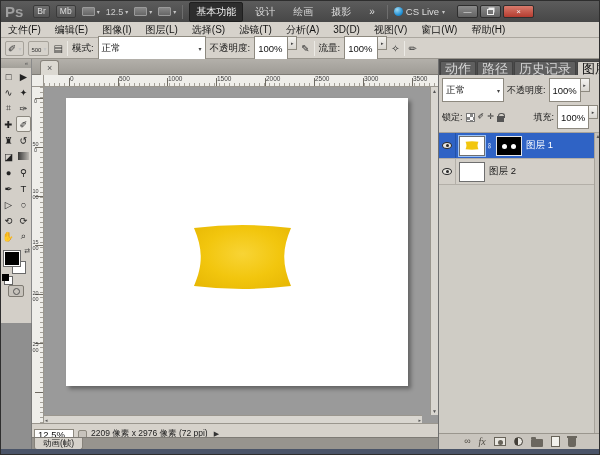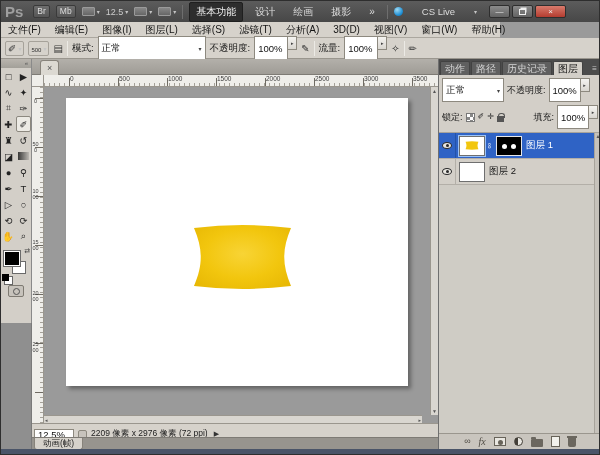--- a/index.html
+++ b/index.html
@@ -11,29 +11,29 @@
   
   #titlebar { left:0; top:0; width:600px; height:21px; background:linear-gradient(#5c5c5c,#474747); display:flex; align-items:center; gap:6px; padding:0 4px; }
   #ps-logo { color:#9f9f9f; font-weight:bold; font-size:15px; letter-spacing:0; margin-right:4px; }
   .tbtn { font-size:8.5px; color:#ddd; background:linear-gradient(#6f6f6f,#565656); border:1px solid #3a3a3a; border-radius:2px; padding:1px 3px; line-height:1; }
   .ddgroup { display:flex; align-items:center; gap:2px; color:#ccc; font-size:9px; }
   .miniicon { width:13px; height:9px; border:1px solid #9a9a9a; background:linear-gradient(#888,#666); border-radius:1px; }
   .caret { font-size:6px; color:#c5c5c5; }
   #titlebar .sep { width:1px; height:14px; background:#3c3c3c; border-right:1px solid #6e6e6e; }
   .ws { color:#dcdcdc; font-size:10px; padding:2px 6px; white-space:nowrap; }
   .ws.active { background:#2d2d2d; border:1px solid #1f1f1f; border-radius:2px; color:#eee; }
-  #cslive { display:flex; align-items:center; gap:19px; color:#ddd; font-size:9.5px; }
+  #cslive { display:flex; align-items:center; gap:3px; color:#ddd; font-size:9.5px; }
   #cslive .dot { width:9px; height:9px; border-radius:50%; background:radial-gradient(circle at 35% 30%, #9fd9f2, #1e8fd5 65%, #0c5e96); }
   #winbtns { margin-left:6px; display:flex; gap:2px; }
   .winbtn { width:21px; height:13px; border:1px solid #2e2e2e; border-radius:2px; background:linear-gradient(#8b8b8b,#636363); color:#efefef; font-size:8px; line-height:11px; text-align:center; }
   .winbtn.close { width:31px; background:linear-gradient(#d97b6c,#b43c30); }
   .restore-glyph { display:inline-block; width:7px; height:6px; border:1px solid #efefef; margin-top:3px; box-shadow:1px -2px 0 -0.5px #efefef; }
 
   
-  #menubar { left:0; top:21px; width:499px; height:16px; background:#d6d2cb; border-bottom:1px solid #aba79f; display:flex; align-items:center; }
+  #menubar { left:0; top:21px; width:600px; height:16px; background:#d6d2cb; border-bottom:1px solid #aba79f; display:flex; align-items:center; }
   .menu-item { font-size:10px; color:#151515; padding:0 7px; line-height:16px; white-space:nowrap; }
 
   
   #optionsbar { left:0; top:37px; width:600px; height:21px; background:#d6d2cb; border-bottom:1px solid #9a968e; display:flex; align-items:center; gap:4px; padding:0 4px; font-size:9.5px; color:#151515; }
   #optionsbar .sep { width:1px; height:15px; background:#aaa69e; border-right:1px solid #eceae5; }
   .toolpreview { display:flex; align-items:center; gap:2px; padding:1px 2px; border:1px solid #a6a29a; border-radius:2px; }
   .brushdot { width:7px; height:7px; border-radius:50%; background:#111; margin:0 auto; }
   .brushsizenum { font-size:6px; text-align:center; line-height:5px; color:#333; }
   .inp { background:#fff; border:1px solid #8d897f; height:24px; display:flex; align-items:center; padding:0 3px; font-size:9.5px; color:#111; }
   .spin { width:9px; height:14px; border:1px solid #8d897f; border-left:none; background:linear-gradient(#f4f3f0,#d9d6d0); font-size:5px; color:#444; display:flex; align-items:center; justify-content:center; }
@@ -90,21 +90,21 @@
   #statussize { height:11px; background:#d6d2cb; display:flex; align-items:center; gap:6px; }
   #statussize span { font-size:8.5px; color:#222; white-space:nowrap; }
   #statussize .arrow { font-size:7px; color:#333; }
 
   #animstrip { position:absolute; left:0; top:378px; width:406px; height:12px; background:#97948e; border-top:1px solid #7e7b75; }
   #animtab { position:absolute; left:2px; top:0; height:12px; background:#d6d2cb; border:1px solid #87837b; border-top:none; border-radius:0 0 3px 3px; font-size:8.5px; color:#222; padding:0 8px; line-height:11px; }
 
   
   #dock { left:437px; top:58px; width:163px; height:390px; background:#d3cfc8; border-left:1px solid #6f6f6f; }
   #docktabs { display:flex; align-items:flex-end; height:16px; background:#4c4c4c; padding-left:1px; }
-  .dtab { font-size:10px; color:#d5d5d5; background:#5f5f5f; border:1px solid #424242; border-bottom:none; border-radius:2px 2px 0 0; padding:1px 4px; margin-right:1px; white-space:nowrap; line-height:11px; }
+  .dtab { font-size:13px; color:#d5d5d5; background:#5f5f5f; border:1px solid #424242; border-bottom:none; border-radius:2px 2px 0 0; padding:1px 4px; margin-right:1px; white-space:nowrap; line-height:11px; }
   .dtab.active { background:#d3cfc8; color:#111; }
   #dockmenu { margin-left:auto; color:#c9c9c9; font-size:8px; padding:0 4px 2px; }
 
   .blendrow { display:flex; align-items:center; gap:3px; padding:3px 3px 2px; font-size:9px; color:#151515; }
   .lockrow { display:flex; align-items:center; gap:3px; padding:1px 3px 3px; font-size:9px; color:#151515; border-bottom:1px solid #a7a39b; }
   .lockicons { display:flex; gap:3px; align-items:center; }
   .lk { font-size:8px; color:#333; line-height:1; }
   .i-checker { width:9px; height:9px; background-color:#fff; border:1px solid #777;
     background-image:linear-gradient(45deg,#888 25%,transparent 25%,transparent 75%,#888 75%),linear-gradient(45deg,#888 25%,transparent 25%,transparent 75%,#888 75%);
     background-size:6px 6px; background-position:0 0,3px 3px; }

